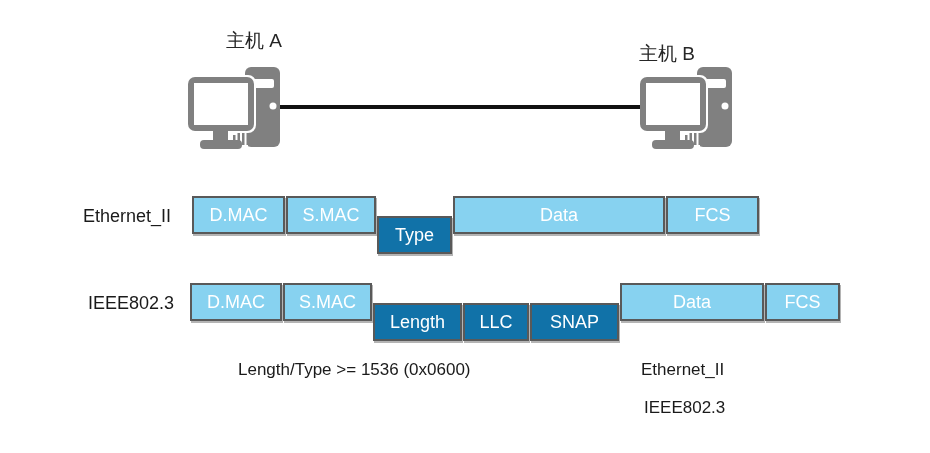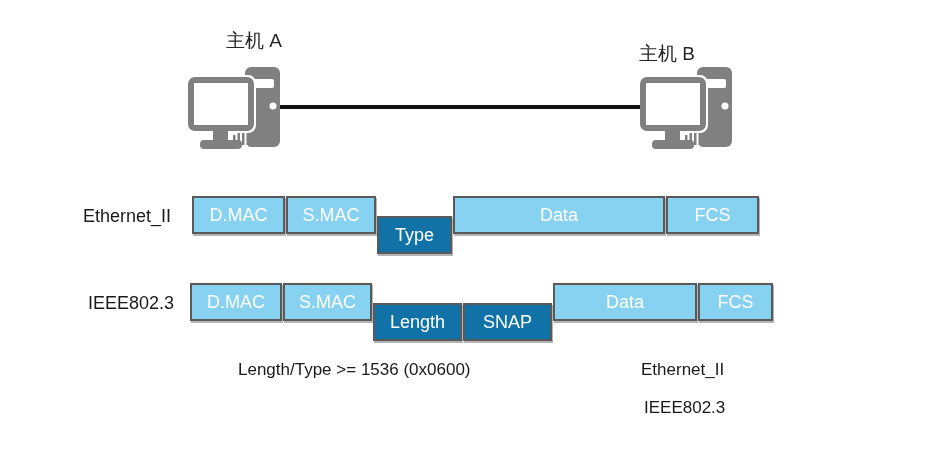--- a/index.html
+++ b/index.html
@@ -70,20 +70,21 @@
     <div class="cell dark" style="width:75px">Type</div>
     <div class="cell light" style="width:212px">Data</div>
     <div class="cell light" style="width:93px">FCS</div>
   </div>
 
   <div class="frame-label" style="left:88px;top:283px">IEEE802.3</div>
   <div class="frame-cells" style="left:190px;top:283px">
     <div class="cell light" style="width:92px">D.MAC</div>
     <div class="cell light" style="width:89px">S.MAC</div>
     <div class="cell dark" style="width:89px">Length</div>
+    <div class="cell dark" style="width:66px">LLC</div>
     <div class="cell dark" style="width:89px">SNAP</div>
     <div class="cell light" style="width:144px">Data</div>
     <div class="cell light" style="width:75px">FCS</div>
   </div>
 
   <div class="note" style="left:238px;top:360px">Length/Type &gt;= 1536 (0x0600)</div>
   <div class="note" style="left:641px;top:360px">Ethernet_II</div>
   <div class="note" style="left:644px;top:398px">IEEE802.3</div>
 
 </div>

